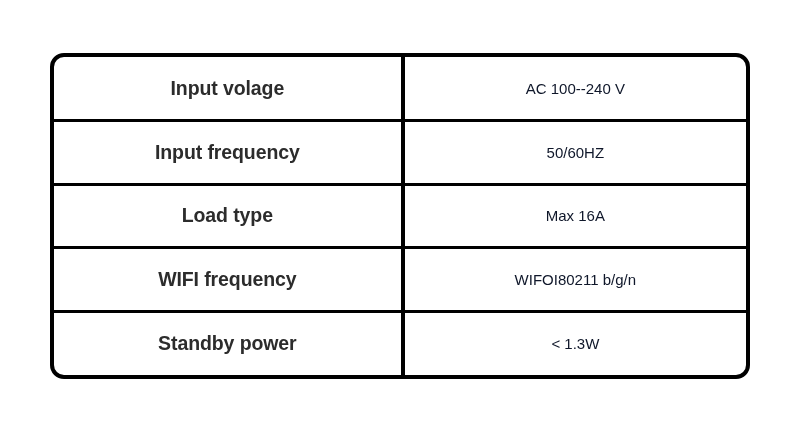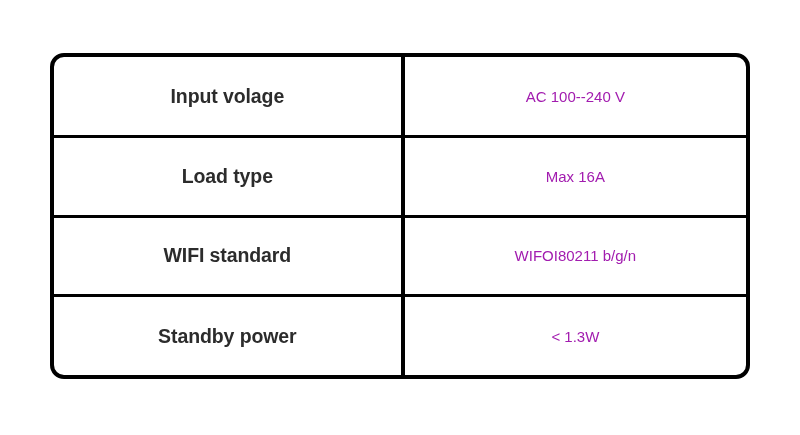--- a/index.html
+++ b/index.html
@@ -55,46 +55,50 @@
     padding: 0 4px;
     white-space: nowrap;
   }
 
   td.spec-value {
     width: 49.6%;
     text-align: center;
     vertical-align: middle;
     font-size: 15px;
     font-weight: normal;
-    color: #a21caf;
+    color: #0f172a;
     border-left: 4px solid #000000;
     padding: 0 4px;
     white-space: nowrap;
   }
 </style>
 </head>
 <body>
 
 <div id="spec-table-wrap">
   <table class="spec-table">
     <tbody>
 
       <tr>
         <td class="spec-label">Input volage</td>
         <td class="spec-value">AC 100--240 V</td>
       </tr>
 
+      <tr>
+        <td class="spec-label">Input frequency</td>
+        <td class="spec-value">50/60HZ</td>
+      </tr>
 
       <tr>
         <td class="spec-label">Load type</td>
         <td class="spec-value">Max 16A</td>
       </tr>
 
       <tr>
-        <td class="spec-label">WIFI standard</td>
+        <td class="spec-label">WIFI frequency</td>
         <td class="spec-value">WIFOI80211 b/g/n</td>
       </tr>
 
 
 
       <tr>
         <td class="spec-label">Standby power</td>
         <td class="spec-value">&lt; 1.3W</td>
       </tr>
 

